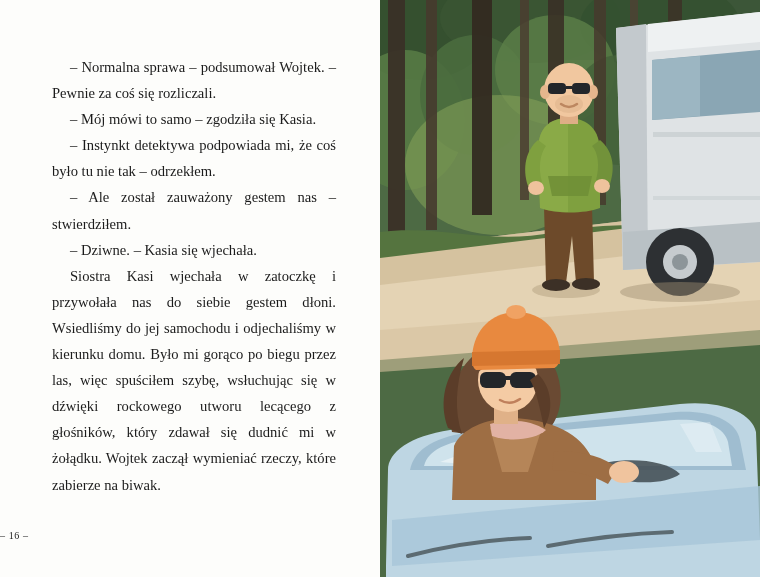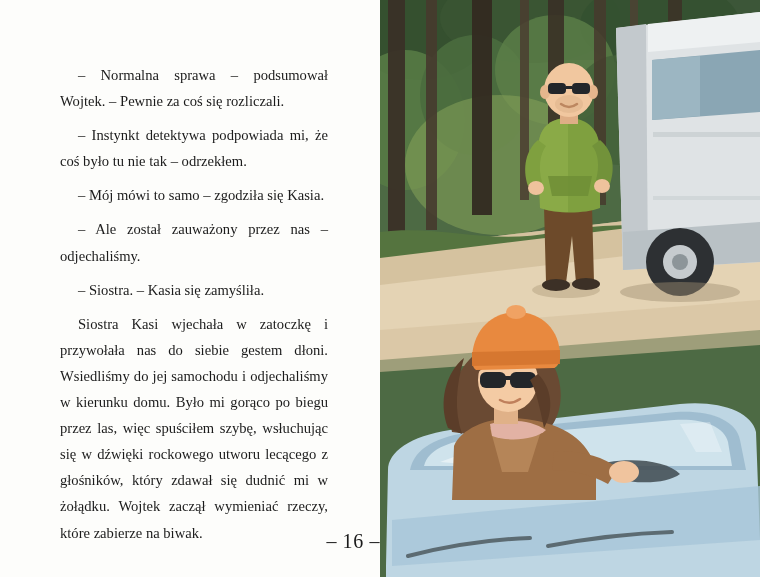--- a/index.html
+++ b/index.html
@@ -31,30 +31,30 @@
     top: 54px;
     width: 284px;
     font-size: 14.6px;
     line-height: 26.1px;
     color: #1b1b1b;
     text-align: justify;
     text-justify: inter-word;
     hyphens: manual;
   }
   #body-text p {
-    margin: 8px;
+    margin: 0;
     text-indent: 18px;
   }
   #page-number {
     position: absolute;
     left: 0;
     top: 530px;
     width: 380px;
-    text-align: right;
-    font-size: 20px;
+    text-align: left;
+    font-size: 10px;
     color: #1b1b1b;
     letter-spacing: 0.6px;
   }
 
   
   #illustration {
     position: absolute;
     left: 380px;
     top: 0;
     width: 380px;
@@ -65,24 +65,24 @@
   #illustration svg { display: block; }
 </style>
 </head>
 <body>
 
 <div id="page">
 
   <div id="text-page">
     <div id="body-text">
       <p>– Normalna sprawa – podsumował Wojtek. – Pewnie za coś się rozliczali.</p>
+      <p>– Mój mówi to samo – zgodziła się Kasia.</p>
       <p>– Instynkt detektywa podpowiada mi, że coś było tu nie tak – odrzekłem.</p>
-      <p>– Mój mówi to samo – zgodziła się Kasia.</p>
-      <p>– Ale został zauważony przez nas – odjechaliśmy.</p>
-      <p>– Siostra. – Kasia się zamyśliła.</p>
+      <p>– Ale został zauważony gestem nas – stwierdziłem.</p>
+      <p>– Dziwne. – Kasia się wjechała.</p>
       <p>Siostra Kasi wjechała w zatoczkę i przywołała nas do siebie gestem dłoni. Wsiedliśmy do jej samochodu i odjechaliśmy w kierunku domu. Było mi gorąco po biegu przez las, więc spuściłem szybę, wsłuchując się w dźwięki rockowego utworu lecącego z głośników, który zdawał się dudnić mi w żołądku. Wojtek zaczął wymieniać rzeczy, które zabierze na biwak.</p>
     </div>
     <div id="page-number">– 16 –</div>
   </div>
 
   <div id="illustration">
     <svg width="380" height="577" viewBox="0 0 380 577" xmlns="http://www.w3.org/2000/svg">
       <defs>
         <clipPath id="clipPage">
             <rect x="0" y="0" width="380" height="577"></rect>

